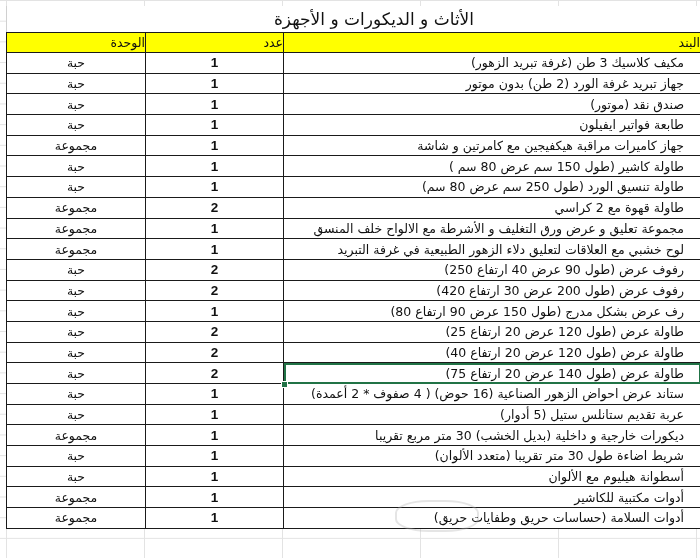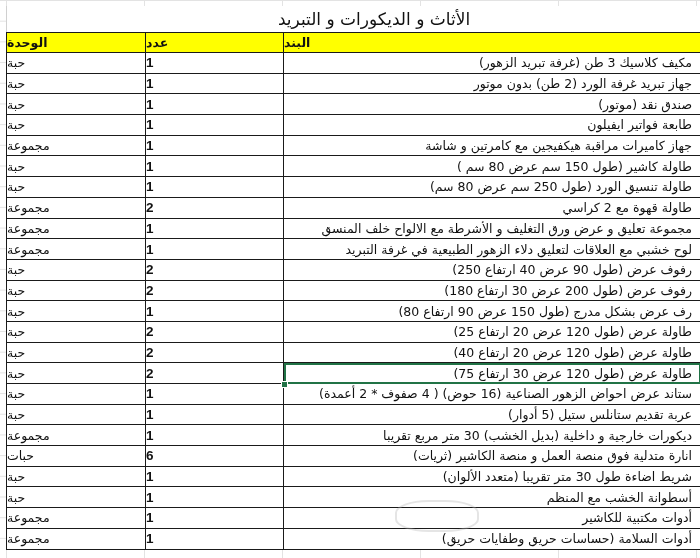--- a/index.html
+++ b/index.html
@@ -61,37 +61,37 @@
     height: 19.7px;
     padding: 0;
     font-size: 12.5px;
     color: #111;
     white-space: nowrap;
     overflow: hidden;
     line-height: 19px;
   }
   table.items th {
     background: #ffff00;
-    font-weight: bold;
-    text-align: left;
+    font-weight: normal;
+    text-align: right;
     height: 19px;
     border-top: 1.5px solid #1a1a1a;
   }
   table.items td.unit, table.items td.count {
-    text-align: left;
+    text-align: center;
   }
   table.items td.count {
     font-weight: bold;
     font-family: "Liberation Sans", sans-serif;
     font-size: 13.5px;
   }
   table.items td.item {
     direction: rtl;
     text-align: right;
-    padding-right: 8px;
+    padding-right: 16px;
     font-size: 12.5px;
   }
   table.items tr.selected td.item {
     outline: 2px solid #217346;
     outline-offset: -2px;
   }
   .selection-handle {
     position: absolute;
     width: 5px;
     height: 5px;
@@ -110,21 +110,21 @@
     z-index: 2;
     pointer-events: none;
   }
 </style>
 </head>
 <body>
 
 <div class="sheet-grid"></div>
 
 <div class="title-row">
-  <span>الأثاث و الديكورات و التبريد</span>
+  <span>الأثاث و الديكورات و الأجهزة</span>
 </div>
 
 <table class="items">
   <colgroup>
     <col class="c-unit">
     <col class="c-count">
     <col class="c-item">
   </colgroup>
   <thead>
     <tr>
@@ -185,71 +185,66 @@
         <td class="item">لوح خشبي مع العلاقات لتعليق دلاء الزهور الطبيعية في غرفة التبريد</td>
       </tr>
       <tr>
         <td class="unit">حبة</td>
         <td class="count">2</td>
         <td class="item">رفوف عرض (طول 90 عرض 40 ارتفاع 250)</td>
       </tr>
       <tr>
         <td class="unit">حبة</td>
         <td class="count">2</td>
-        <td class="item">رفوف عرض (طول 200 عرض 30 ارتفاع 180)</td>
+        <td class="item">رفوف عرض (طول 200 عرض 30 ارتفاع 420)</td>
       </tr>
       <tr>
         <td class="unit">حبة</td>
         <td class="count">1</td>
         <td class="item">رف عرض بشكل مدرج (طول 150 عرض 90 ارتفاع 80)</td>
       </tr>
       <tr>
         <td class="unit">حبة</td>
         <td class="count">2</td>
         <td class="item">طاولة عرض (طول 120 عرض 20 ارتفاع 25)</td>
       </tr>
       <tr>
         <td class="unit">حبة</td>
         <td class="count">2</td>
         <td class="item">طاولة عرض (طول 120 عرض 20 ارتفاع 40)</td>
       </tr>
       <tr class="selected">
         <td class="unit">حبة</td>
         <td class="count">2</td>
-        <td class="item">طاولة عرض (طول 120 عرض 30 ارتفاع 75)</td>
+        <td class="item">طاولة عرض (طول 140 عرض 20 ارتفاع 75)</td>
       </tr>
       <tr>
         <td class="unit">حبة</td>
         <td class="count">1</td>
         <td class="item">ستاند عرض احواض الزهور الصناعية (16 حوض) ( 4 صفوف * 2 أعمدة)</td>
       </tr>
       <tr>
         <td class="unit">حبة</td>
         <td class="count">1</td>
         <td class="item">عربة تقديم ستانلس ستيل (5 أدوار)</td>
       </tr>
       <tr>
         <td class="unit">مجموعة</td>
         <td class="count">1</td>
         <td class="item">ديكورات خارجية و داخلية (بديل الخشب)  30 متر مربع تقريبا</td>
       </tr>
       <tr>
-        <td class="unit">حبات</td>
-        <td class="count">6</td>
-        <td class="item">انارة متدلية فوق منصة العمل و منصة الكاشير  (ثريات)</td>
-      </tr>
-      <tr>
         <td class="unit">حبة</td>
         <td class="count">1</td>
         <td class="item">شريط اضاءة طول 30 متر تقريبا (متعدد الألوان)</td>
       </tr>
       <tr>
         <td class="unit">حبة</td>
         <td class="count">1</td>
-        <td class="item">أسطوانة الخشب مع المنظم</td>
+        <td class="item">أسطوانة هيليوم مع الألوان</td>
       </tr>
       <tr>
         <td class="unit">مجموعة</td>
         <td class="count">1</td>
         <td class="item">أدوات مكتبية للكاشير</td>
       </tr>
       <tr>
         <td class="unit">مجموعة</td>
         <td class="count">1</td>
         <td class="item">أدوات السلامة (حساسات حريق وطفايات حريق)</td>

